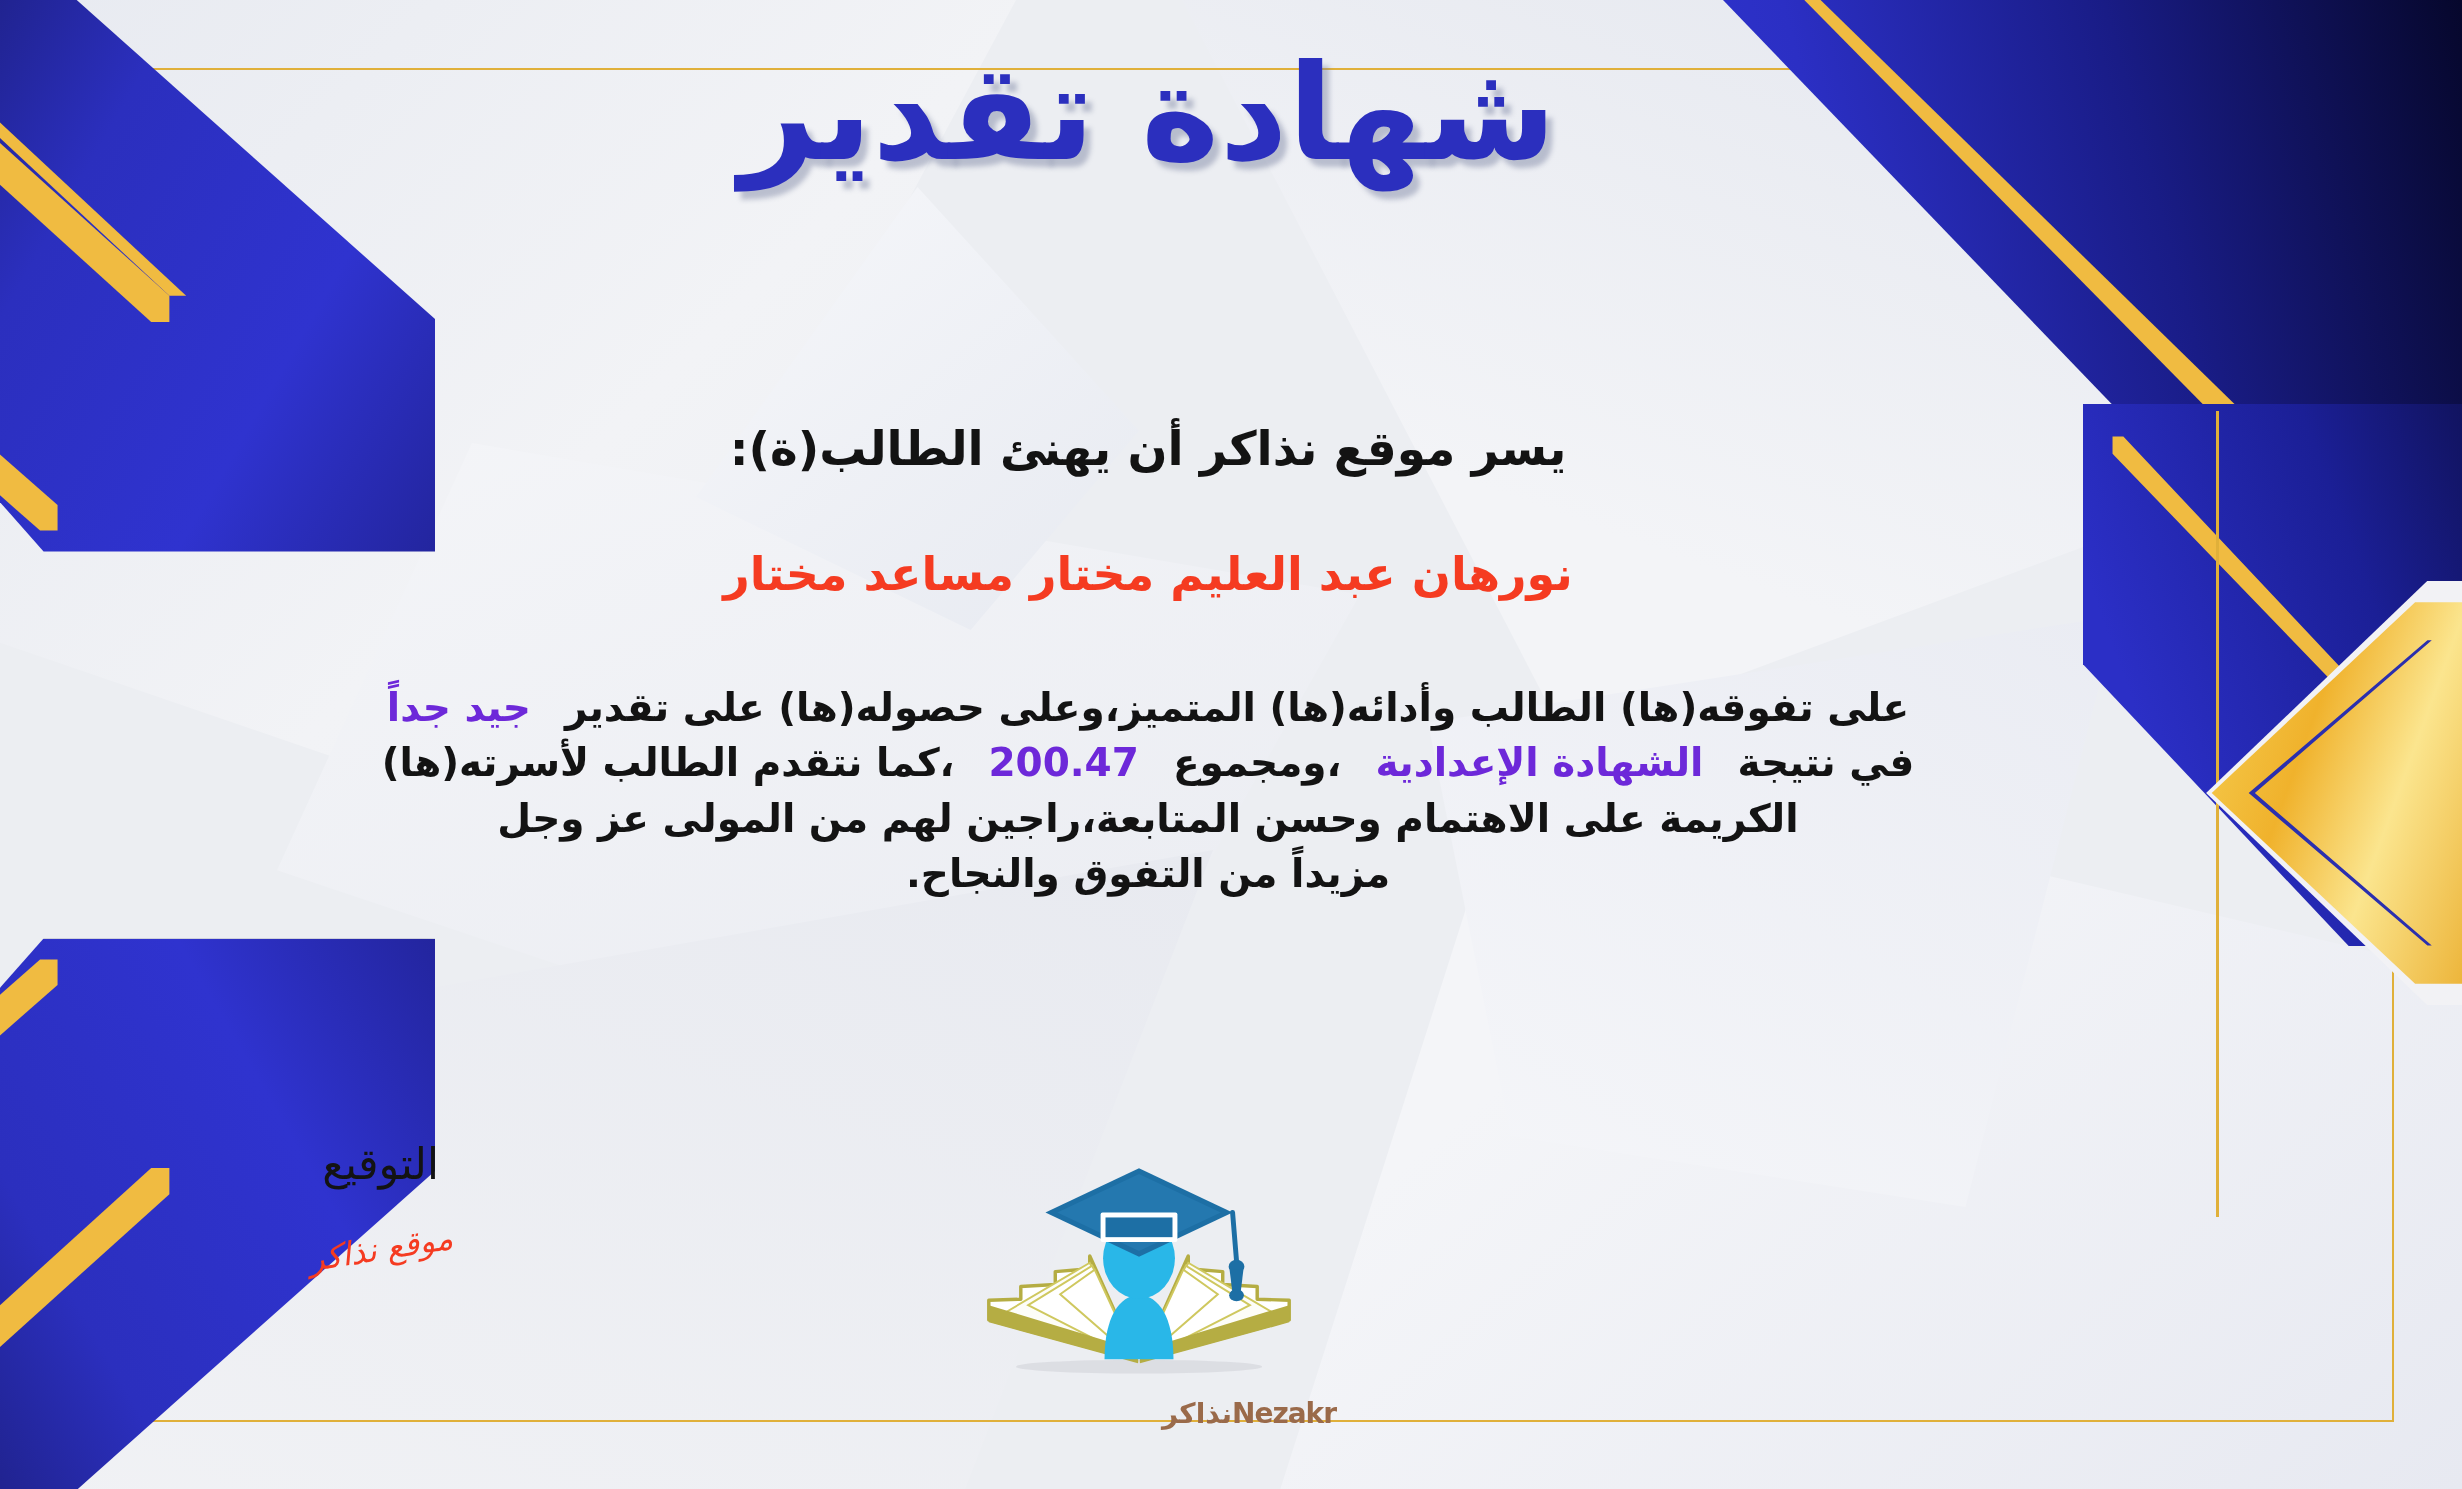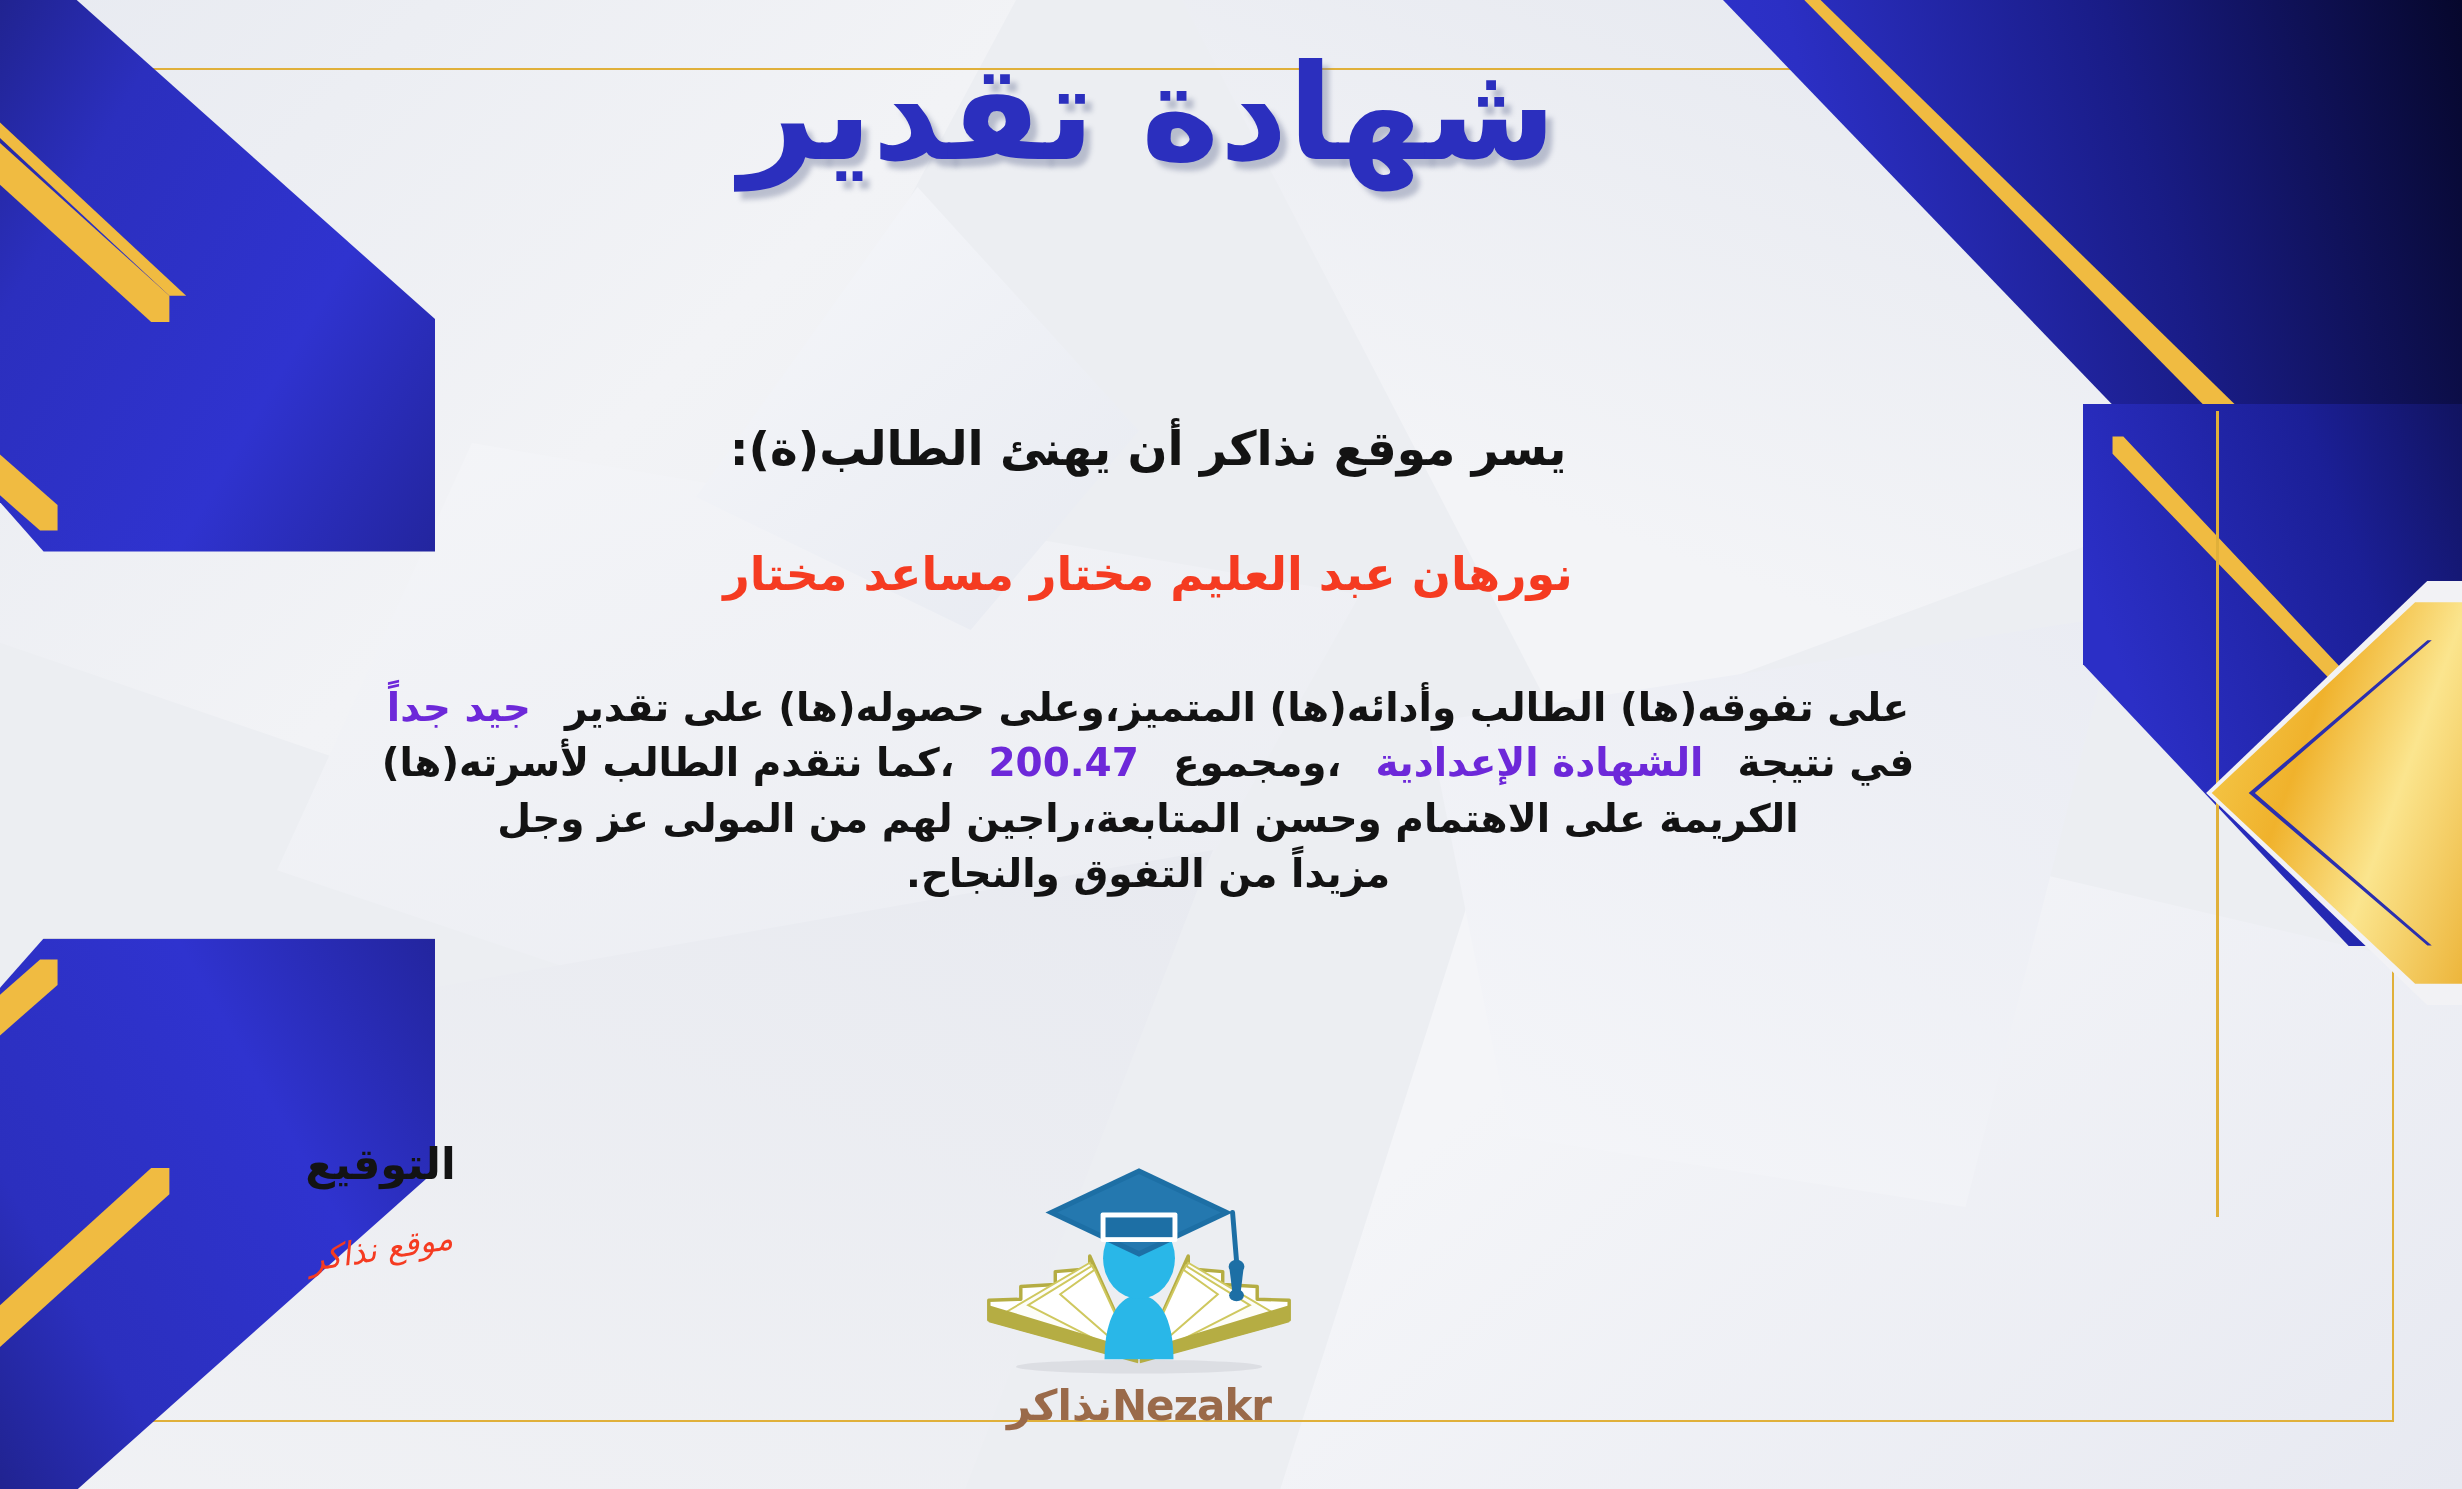--- a/index.html
+++ b/index.html
@@ -196,21 +196,21 @@
   .sig-block{
     position:absolute;
     top:1143px;
     left:374px;
     width:345px;
     text-align:center;
     direction:rtl;
   }
   .sig-label{
     font-size:43px;
-    font-weight:700;
+    font-weight:400;
     color:#131313;
     line-height:1;
   }
   .sig-mark{
     margin-top:44px;
     font-family:"DejaVu Serif","Liberation Serif",serif;
     font-size:32.5px;
     font-style:italic;
     color:#f53b21;
     transform:rotate(-9deg);
@@ -222,22 +222,21 @@
     position:absolute;
     top:1128px;
     left:1108px;
     width:394px;
     height:305px;
   }
   .logo svg{width:100%;height:100%;display:block;}
   .logo-word{
     position:absolute;
     bottom:3px;left:0;right:0;
-    text-align:center;
-    font-size:42px;
+    font-size:28px;
     font-weight:700;
     color:#9a6a4a;
     direction:rtl;
     letter-spacing:-1px;
     white-space:nowrap;
   }
 </style>
 </head>
 <body>
 

